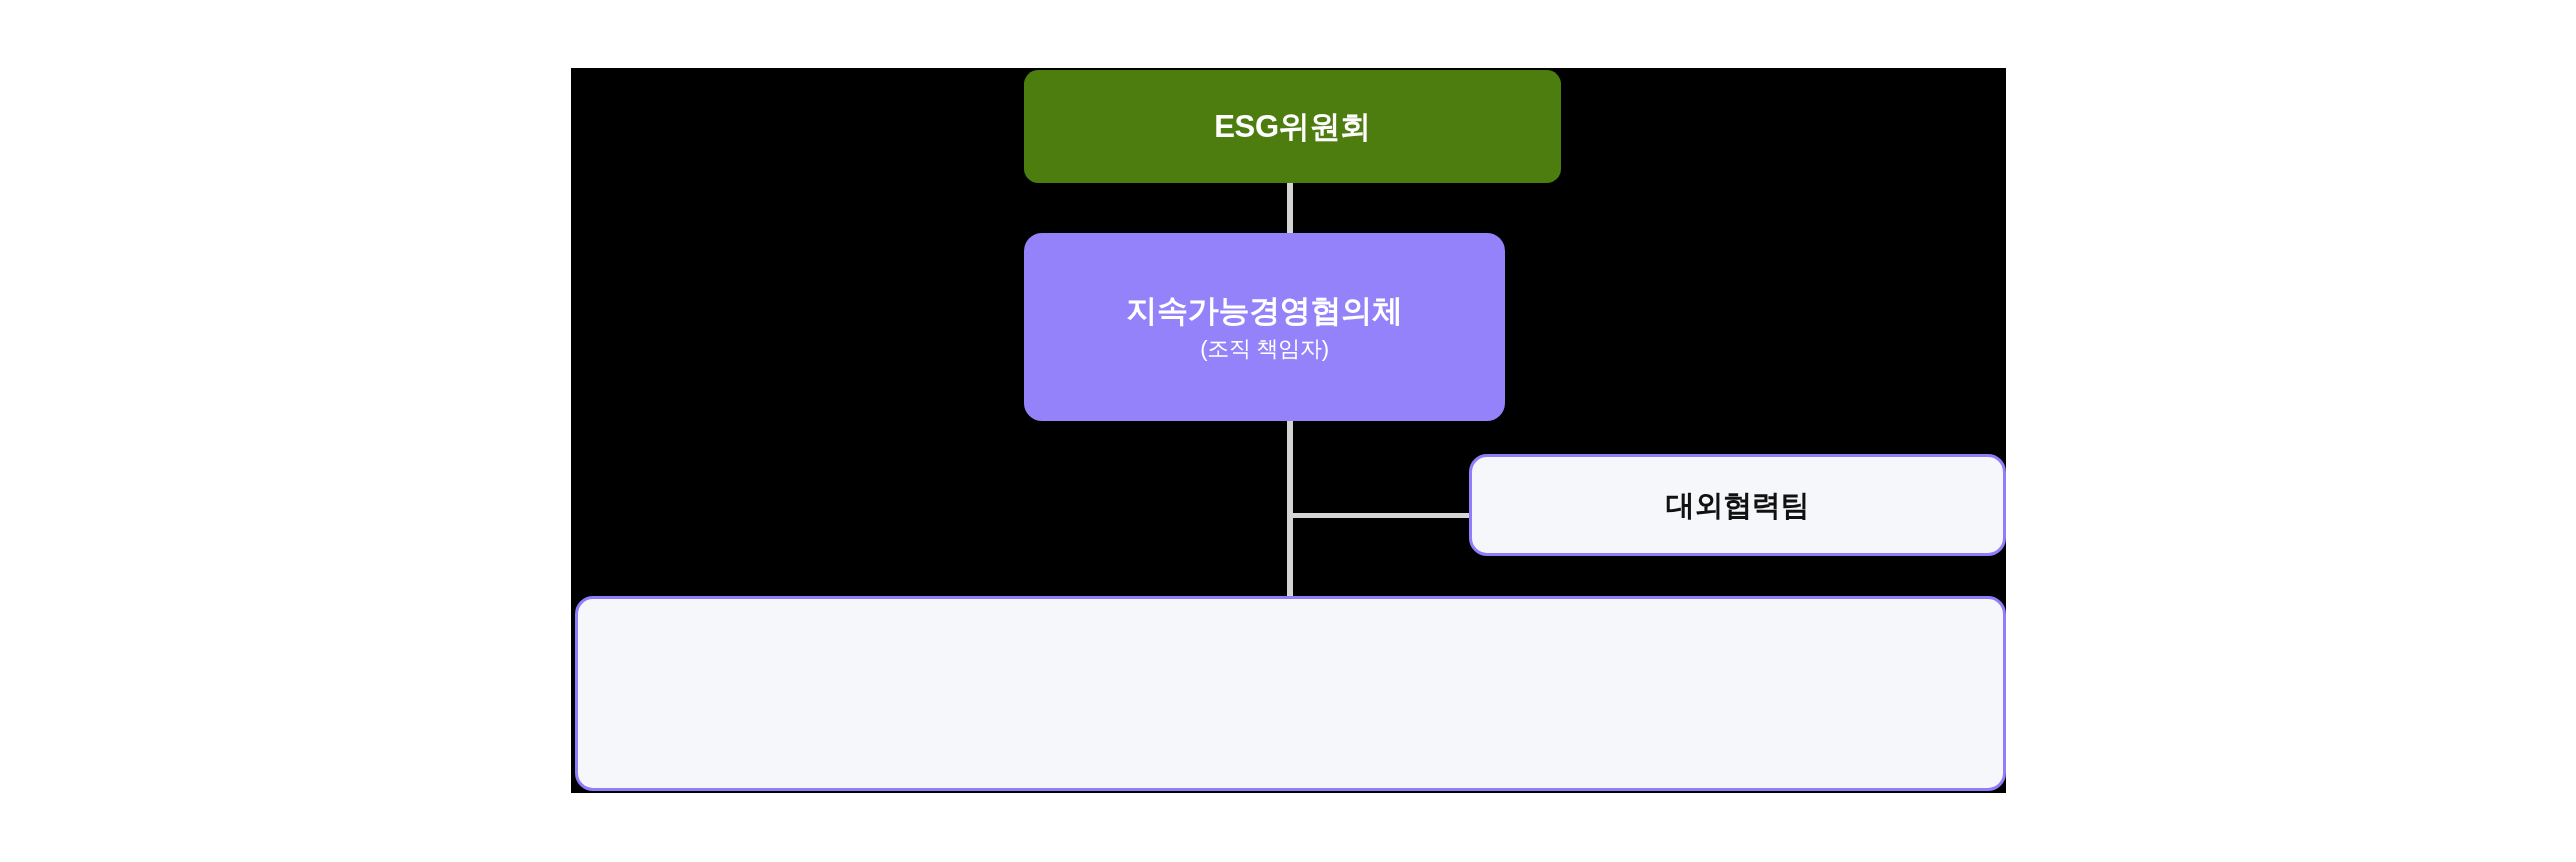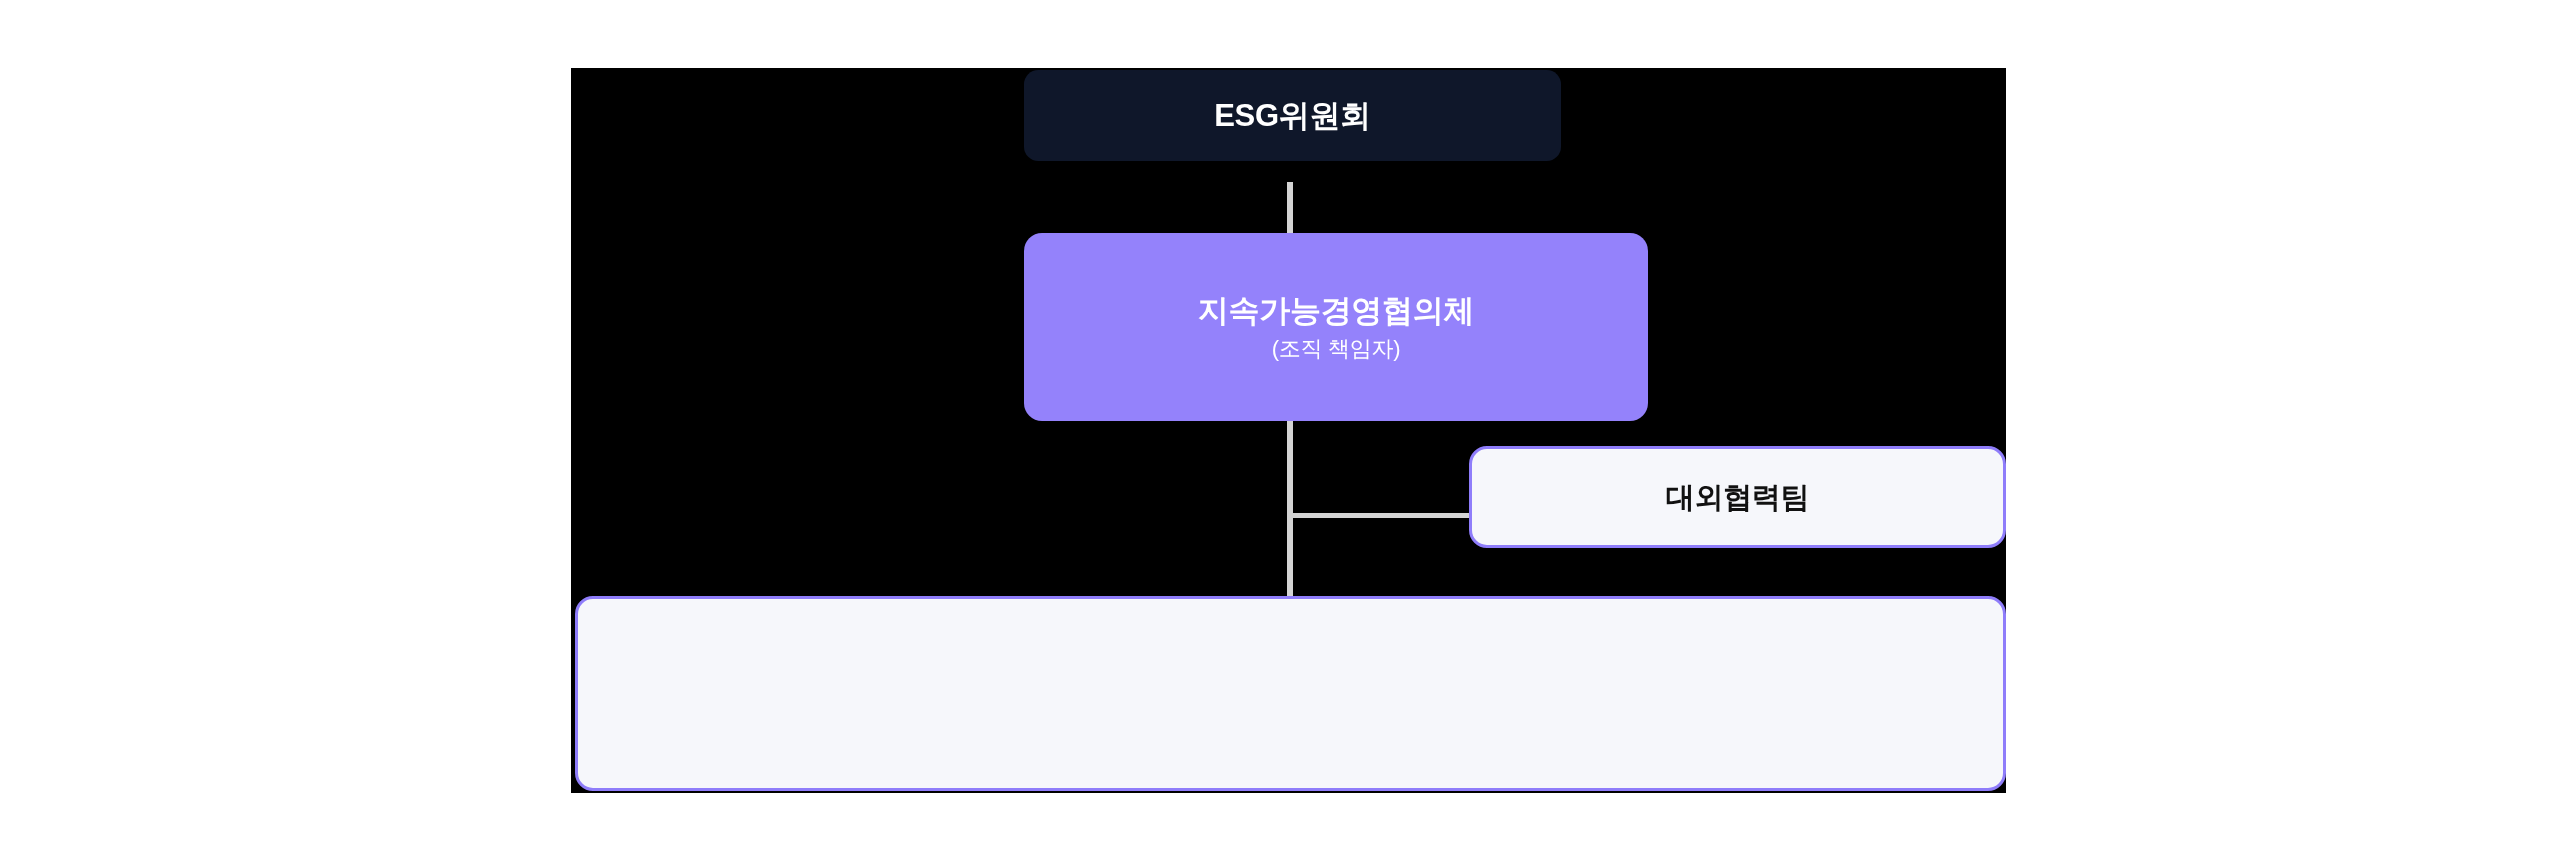--- a/index.html
+++ b/index.html
@@ -68,52 +68,52 @@
     font-weight: normal;
     letter-spacing: -0.3px;
     line-height: 1.25;
   }
 
   
   #node-esg-committee {
     left: 453px;
     top: 1.8px;
     width: 537px;
-    height: 91px;
-    background: #0f172a;
+    height: 113px;
+    background: #4d7c0f;
     border-radius: 14.3px;
   }
   #node-esg-committee .title {
     color: #ffffff;
     font-size: 31px;
   }
 
   
   #node-sustainability-council {
     left: 453px;
     top: 165px;
-    width: 624px;
+    width: 481px;
     height: 188px;
     background: #9482fb;
     border-radius: 18px;
   }
   #node-sustainability-council .title {
     color: #ffffff;
     font-size: 31px;
     margin-bottom: 5.4px;
   }
   #node-sustainability-council .subtitle {
     color: #ffffff;
     font-size: 22px;
   }
 
   
   #node-external-cooperation-team {
     left: 898px;
-    top: 378px;
+    top: 386px;
     width: 537px;
     height: 102px;
     background: #f6f7fb;
     border: 3.6px solid #8f7dfa;
     border-radius: 18px;
     font-family: Liberation Serif, serif;
   }
   #node-external-cooperation-team .title {
     color: #111111;
     font-size: 29px;

